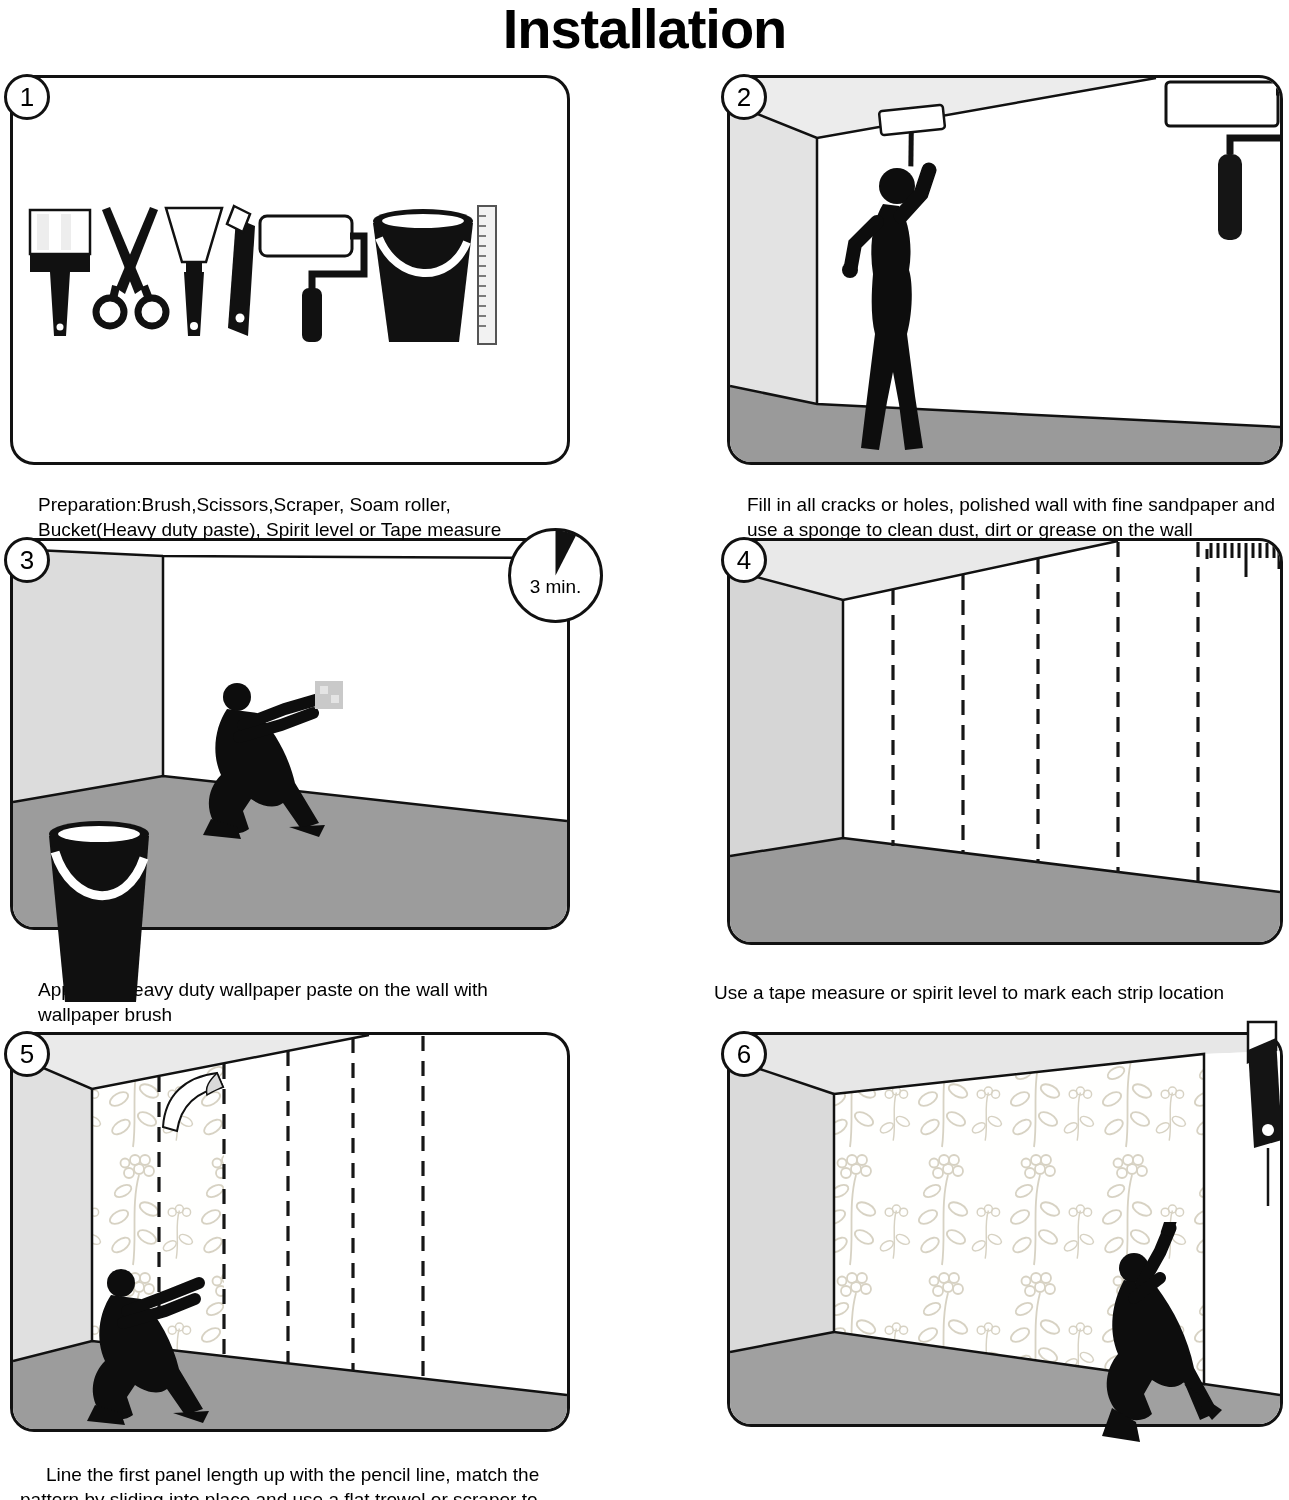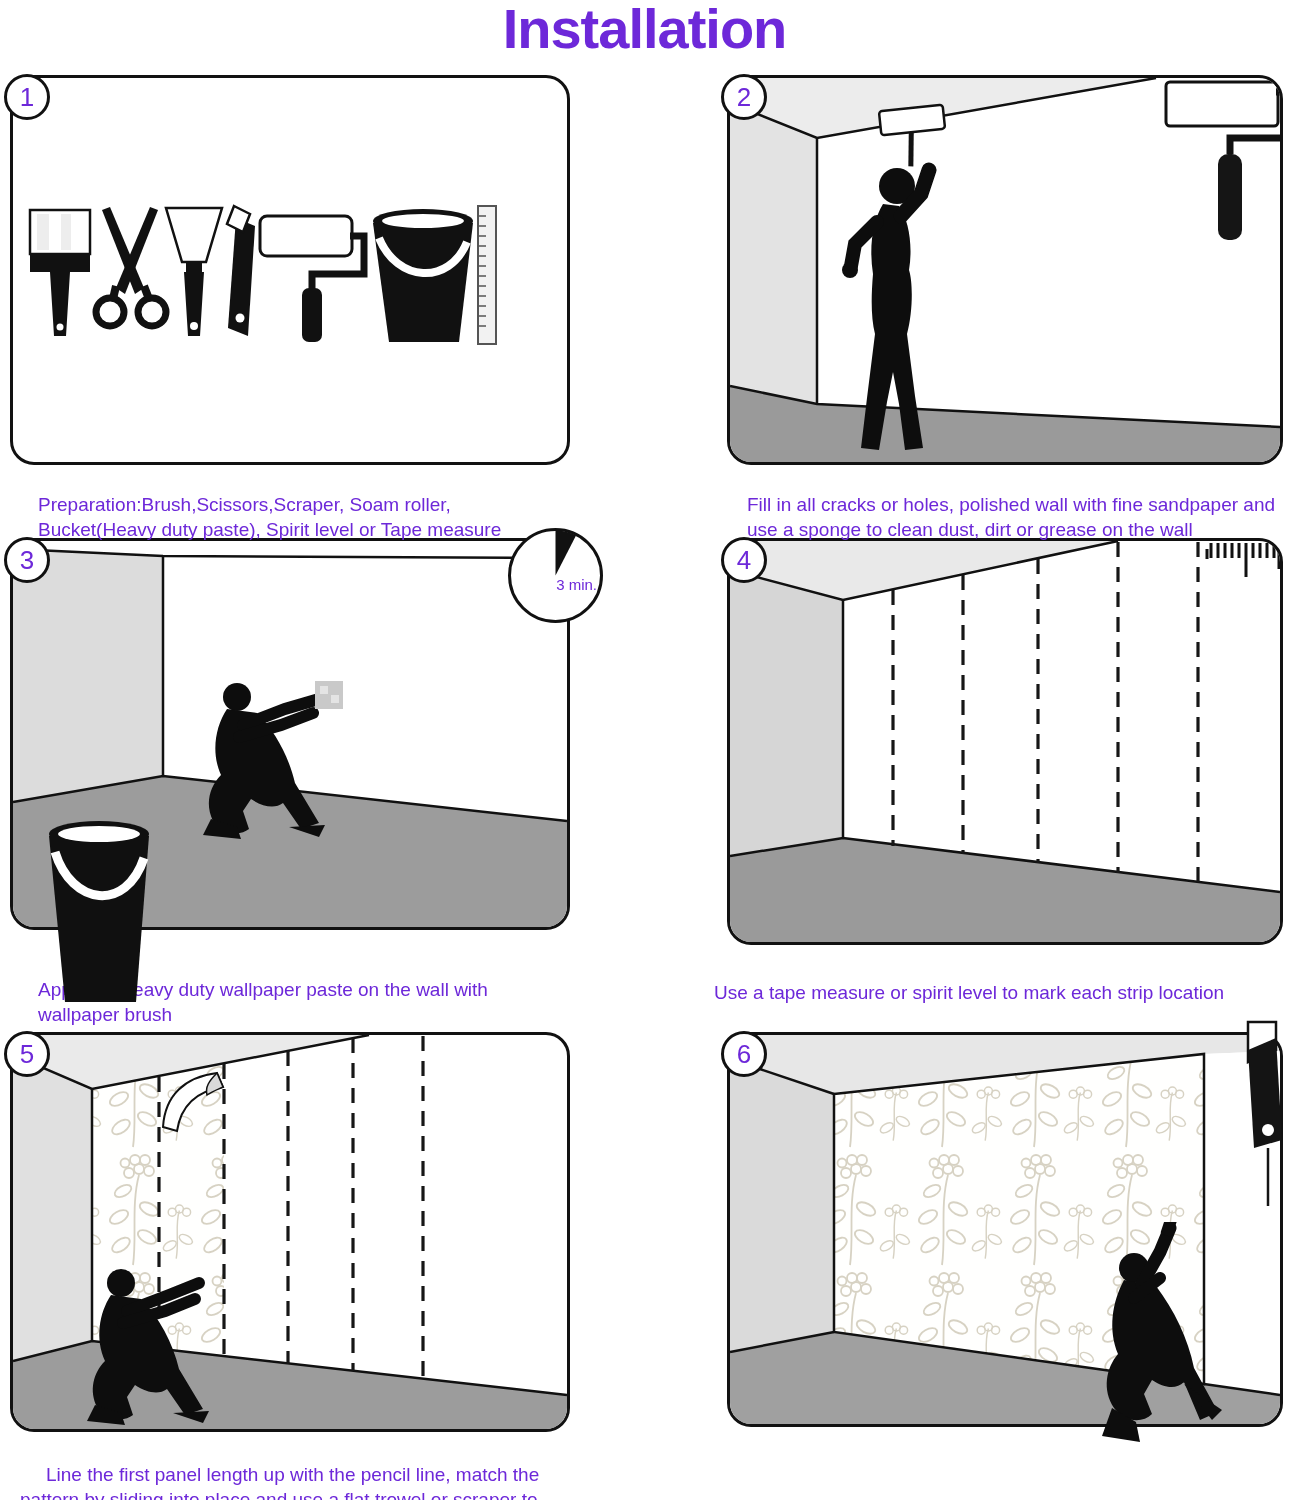--- a/index.html
+++ b/index.html
@@ -1,30 +1,30 @@
 <!DOCTYPE html>
 <html><head>
 <meta charset="utf-8">
 <style>
   html,body{margin:0;padding:0;background:#fff;}
   #stage{position:relative;width:1289px;height:1500px;background:#fff;
-         font-family:"Liberation Sans",sans-serif;color:#6d28d9;overflow:hidden;}
+         font-family:"Liberation Sans",sans-serif;color:#000000;overflow:hidden;}
   .title{position:absolute;top:-4px;left:0;width:100%;text-align:center;
          font-size:56px;font-weight:bold;letter-spacing:-1px;}
   .panel{position:absolute;box-sizing:border-box;border:3px solid #111;
          border-radius:24px;background:#fff;overflow:hidden;z-index:1;}
   .panel svg{display:block;}
   .badge{position:absolute;width:40px;height:40px;border:3px solid #111;border-radius:50%;
          background:#fff;display:flex;align-items:center;justify-content:center;
          font-size:26px;font-weight:500;z-index:6;}
   .caption{position:absolute;font-size:19px;line-height:1.32;z-index:2;margin-top:22px;}
   .overlay{position:absolute;z-index:5;}
   .clock{position:absolute;z-index:6;width:99px;height:99px;}
-  .clock-label{position:absolute;left:8px;top:50px;width:83px;text-align:right;
-               font-size:15px;z-index:7;}
+  .clock-label{position:absolute;left:8px;top:50px;width:83px;text-align:center;
+               font-size:19px;z-index:7;}
   .indent1{text-indent:26px;}
 </style>
 </head>
 <body>
 
 <div id="stage">
 
   <div class="title">Installation</div>
 
   <div class="panel" style="left:10px;top:75px;width:560px;height:390px">

